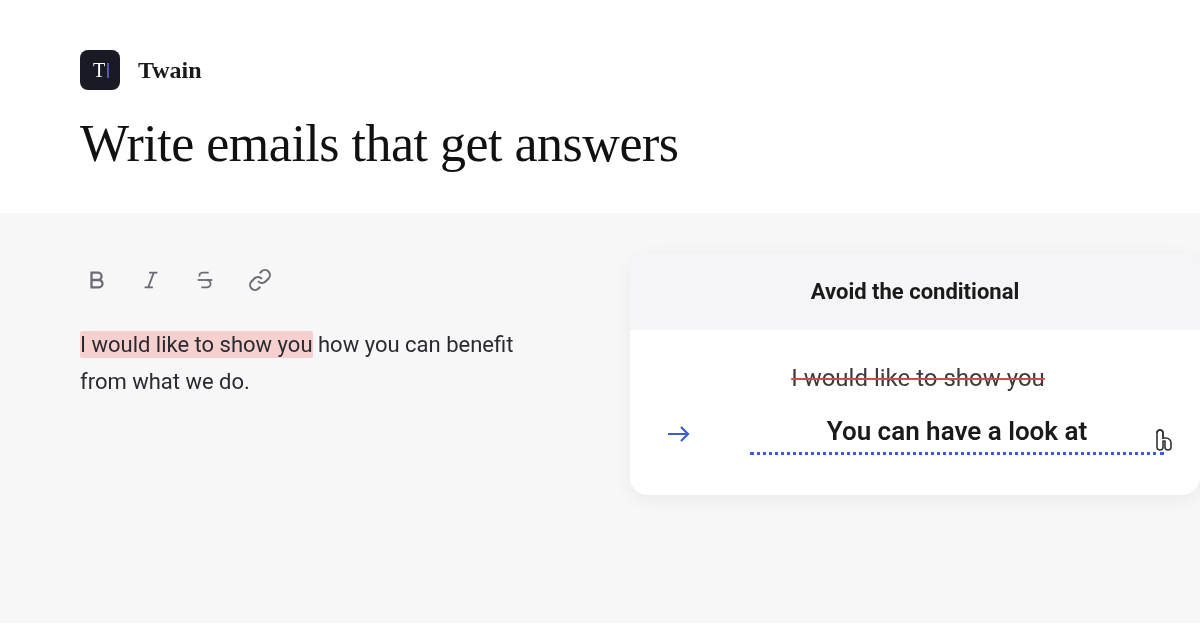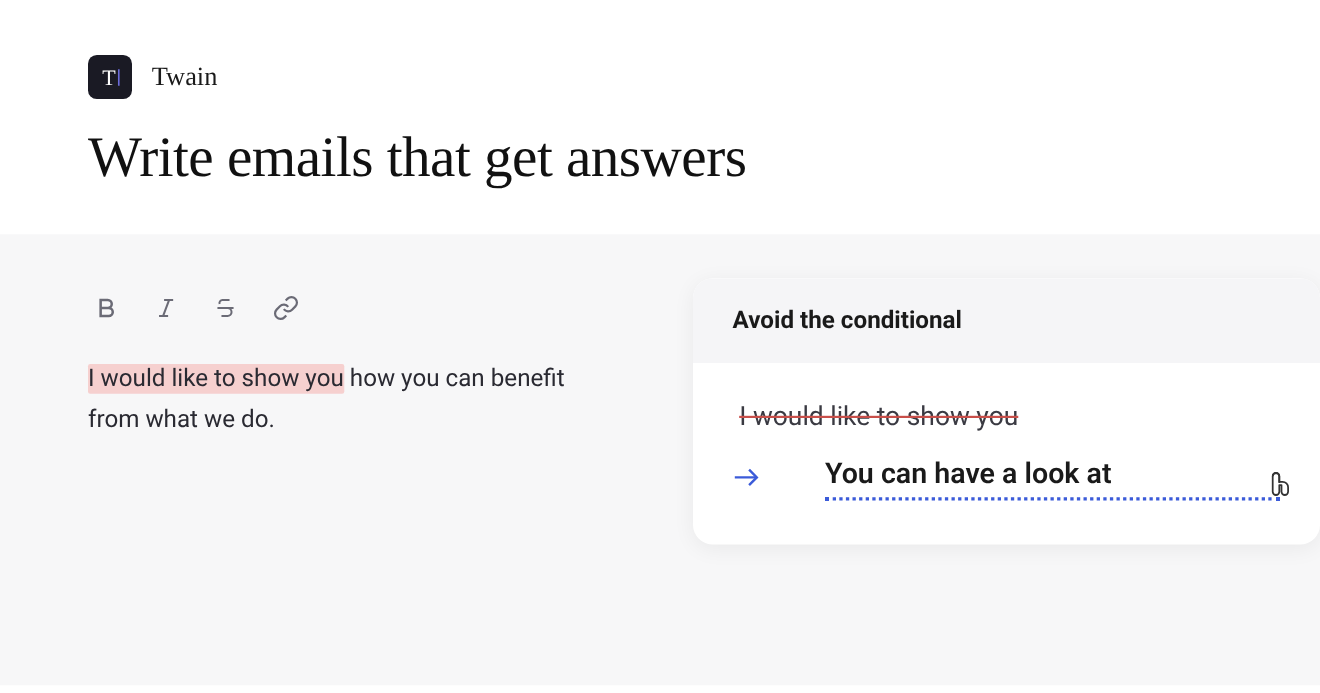--- a/index.html
+++ b/index.html
@@ -25,21 +25,21 @@
     background: #1a1a24;
     border-radius: 8px;
     display: flex;
     align-items: center;
     justify-content: center;
     position: relative;
   }
   .brand-logo svg { display: block; }
   .brand-name {
     font-size: 24px;
-    font-weight: 400;
+    font-weight: 700;
     color: #1a1a1a;
     font-family: Georgia, "Times New Roman", serif;
   }
   .tagline {
     font-family: Georgia, "Times New Roman", serif;
     font-size: 52px;
     font-weight: 400;
     color: #111;
     letter-spacing: -0.5px;
   }
@@ -80,20 +80,21 @@
   }
   .suggestion-card {
     position: absolute;
     right: 0;
     top: 40px;
     width: 570px;
     background: #fff;
     border-radius: 18px;
     box-shadow: 0 4px 20px rgba(0,0,0,0.06);
     overflow: hidden;
+    text-align: center;
   }
   .card-header {
     background: #f5f5f7;
     padding: 26px 36px;
     font-weight: 700;
     font-size: 22px;
     color: #1a1a1a;
   }
   .card-body {
     padding: 34px 36px 40px 36px;

